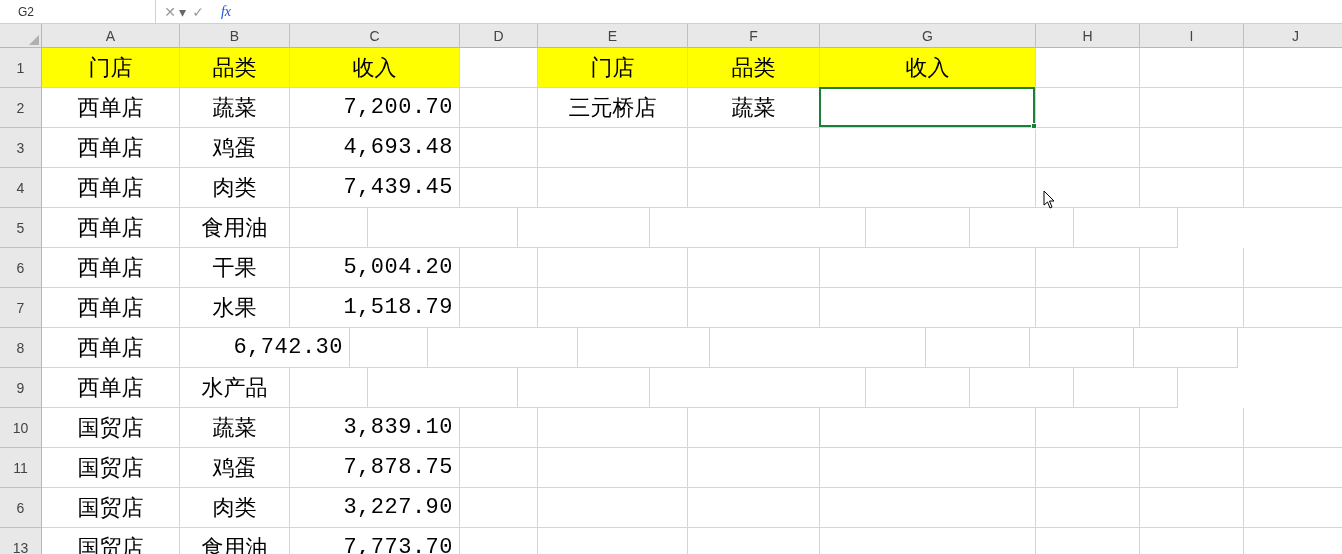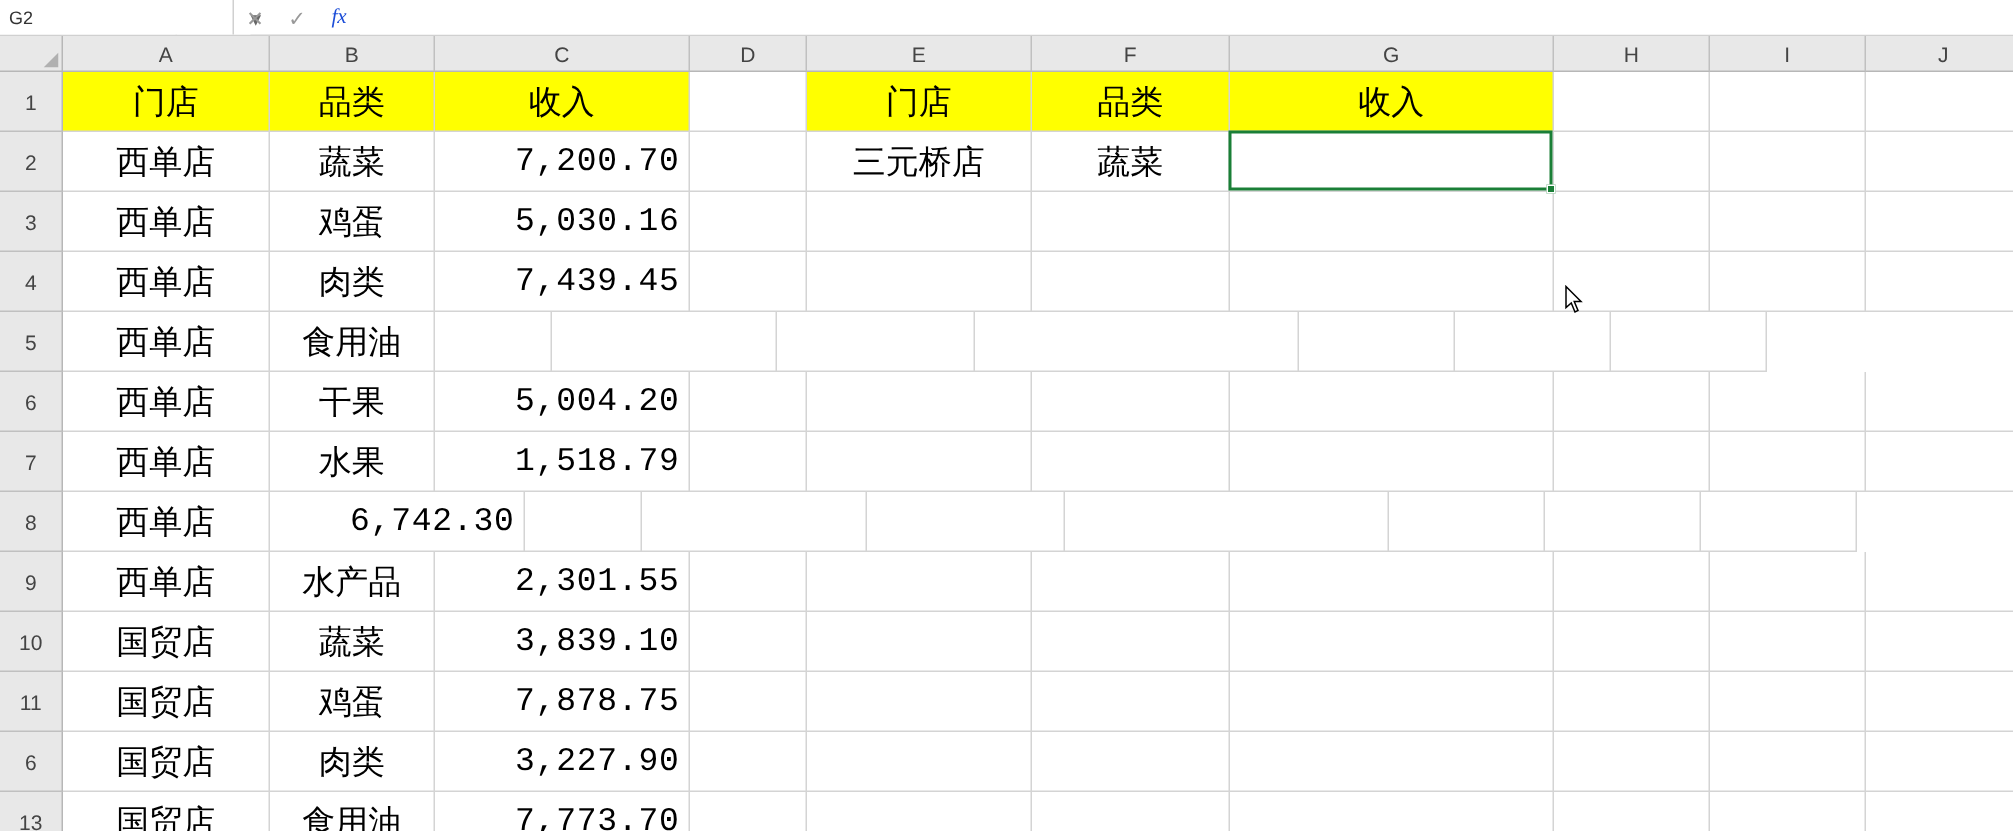--- a/index.html
+++ b/index.html
@@ -30,20 +30,21 @@
   }
   .name-box {
     flex: 1;
     height: 100%;
     border: none;
     padding: 0 6px;
     font-size: 12px;
     font-family: Arial, sans-serif;
     color: #333;
     outline: none;
+    margin-left: 12px;
   }
   .name-box-dd {
     width: 16px;
     display: flex;
     align-items: center;
     justify-content: center;
     cursor: pointer;
     color: #666;
   }
   .fb-spacer {
@@ -251,21 +252,21 @@
         <div class="cell wE c-center data-text">三元桥店</div>
         <div class="cell wF c-center data-text">蔬菜</div>
         <div class="cell wG"></div>
         <div class="cell wH"></div>
         <div class="cell wI"></div>
         <div class="cell wJ"></div>
       </div>
       <div class="row">
         <div class="cell wA c-center data-text">西单店</div>
         <div class="cell wB c-center data-text">鸡蛋</div>
-        <div class="cell wC c-right">5,030.16</div>
+        <div class="cell wC c-right">4,693.48</div>
         <div class="cell wD"></div>
         <div class="cell wE"></div>
         <div class="cell wF"></div>
         <div class="cell wG"></div>
         <div class="cell wH"></div>
         <div class="cell wI"></div>
         <div class="cell wJ"></div>
       </div>
       <div class="row">
         <div class="cell wA c-center data-text">西单店</div>
@@ -321,21 +322,20 @@
         <div class="cell wE"></div>
         <div class="cell wF"></div>
         <div class="cell wG"></div>
         <div class="cell wH"></div>
         <div class="cell wI"></div>
         <div class="cell wJ"></div>
       </div>
       <div class="row">
         <div class="cell wA c-center data-text">西单店</div>
         <div class="cell wB c-center data-text">水产品</div>
-        <div class="cell wC c-right">2,301.55</div>
         <div class="cell wD"></div>
         <div class="cell wE"></div>
         <div class="cell wF"></div>
         <div class="cell wG"></div>
         <div class="cell wH"></div>
         <div class="cell wI"></div>
         <div class="cell wJ"></div>
       </div>
       <div class="row">
         <div class="cell wA c-center data-text">国贸店</div>

